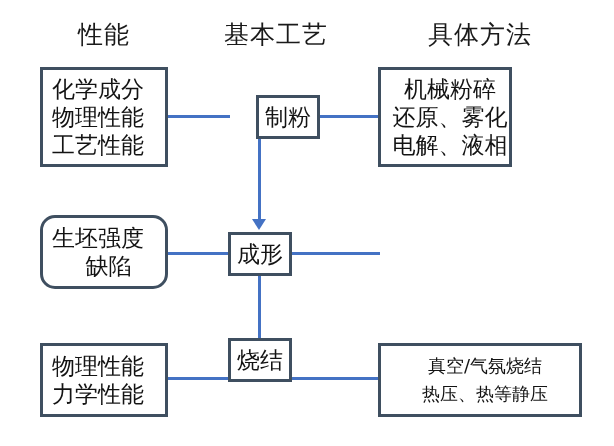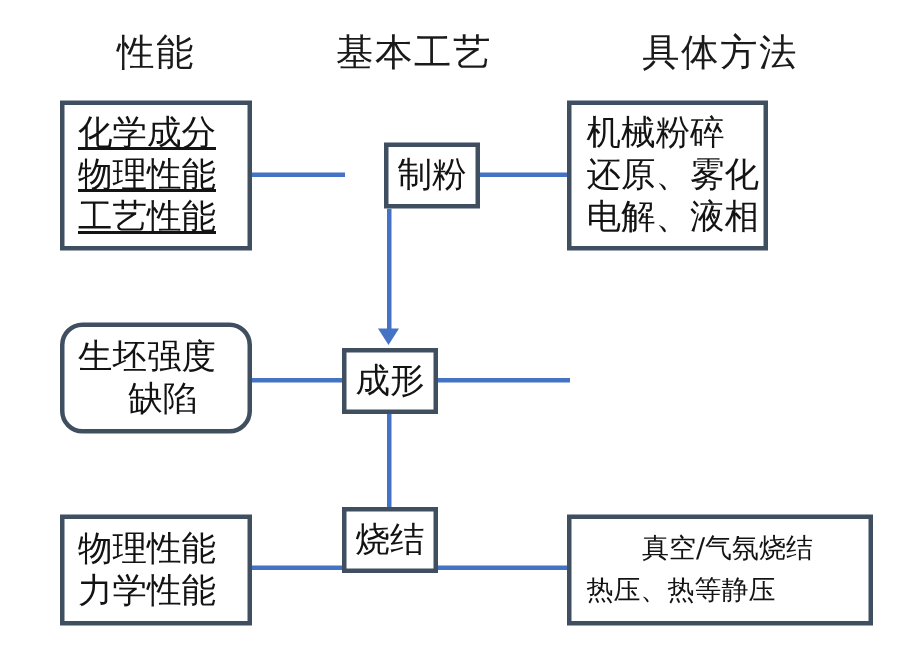--- a/index.html
+++ b/index.html
@@ -26,48 +26,48 @@
     position: absolute;
     font-size: 25px;
     line-height: 30px;
     color: #1a1a1a;
     white-space: nowrap;
     text-align: center;
     letter-spacing: 1px;
   }
   #header-performance { left: 40px;  top: 20px; width: 128px; }
   #header-process     { left: 196px; top: 20px; width: 160px; }
-  #header-method      { left: 380px; top: 20px; width: 200px; }
+  #header-method      { left: 380px; top: 20px; width: 200px; font-family: Liberation Serif, serif; }
 
   
   .box {
     position: absolute;
     box-sizing: border-box;
     background: #ffffff;
     border: 3px solid #3f4f60;
     display: flex;
     flex-direction: column;
     justify-content: center;
     z-index: 3;
   }
   .box .line {
     font-size: 23px;
     line-height: 28px;
     white-space: nowrap;
     color: #131313;
   }
 
   .box.left-box  { text-align: left; padding-left: 9px; }
-  .box.right-box { text-align: left; padding-left: 10px; }
+  .box.right-box { text-align: left; padding-left: 10px; align-items: center; }
   .box.center-box{ align-items: center; justify-content: center; }
   .box.center-box .line { font-size: 23px; line-height: 26px; }
   .line.center { text-align: center; width: 100%; padding-left: 0; }
 
   
-  #box-powder-properties  { left: 40px;  top: 67px;  width: 128px; height: 100px; text-decoration: underline; }
+  #box-powder-properties  { left: 40px;  top: 67px;  width: 128px; height: 100px; }
   #box-green-properties   { left: 40px;  top: 215px; width: 128px; height: 74px; border-radius: 15px;  }
   #box-sintered-properties{ left: 40px;  top: 343px; width: 128px; height: 74px;  }
 
   
   #box-milling  { left: 228px; top: 95px;  width: 64px; height: 44px; margin-left: 28px; }
   #box-forming  { left: 228px; top: 232px; width: 64px; height: 44px; }
   #box-sintering{ left: 228px; top: 338px; width: 64px; height: 44px; }
 
   
   #box-milling-methods   { left: 378px; top: 67px;  width: 134px; height: 100px; }

